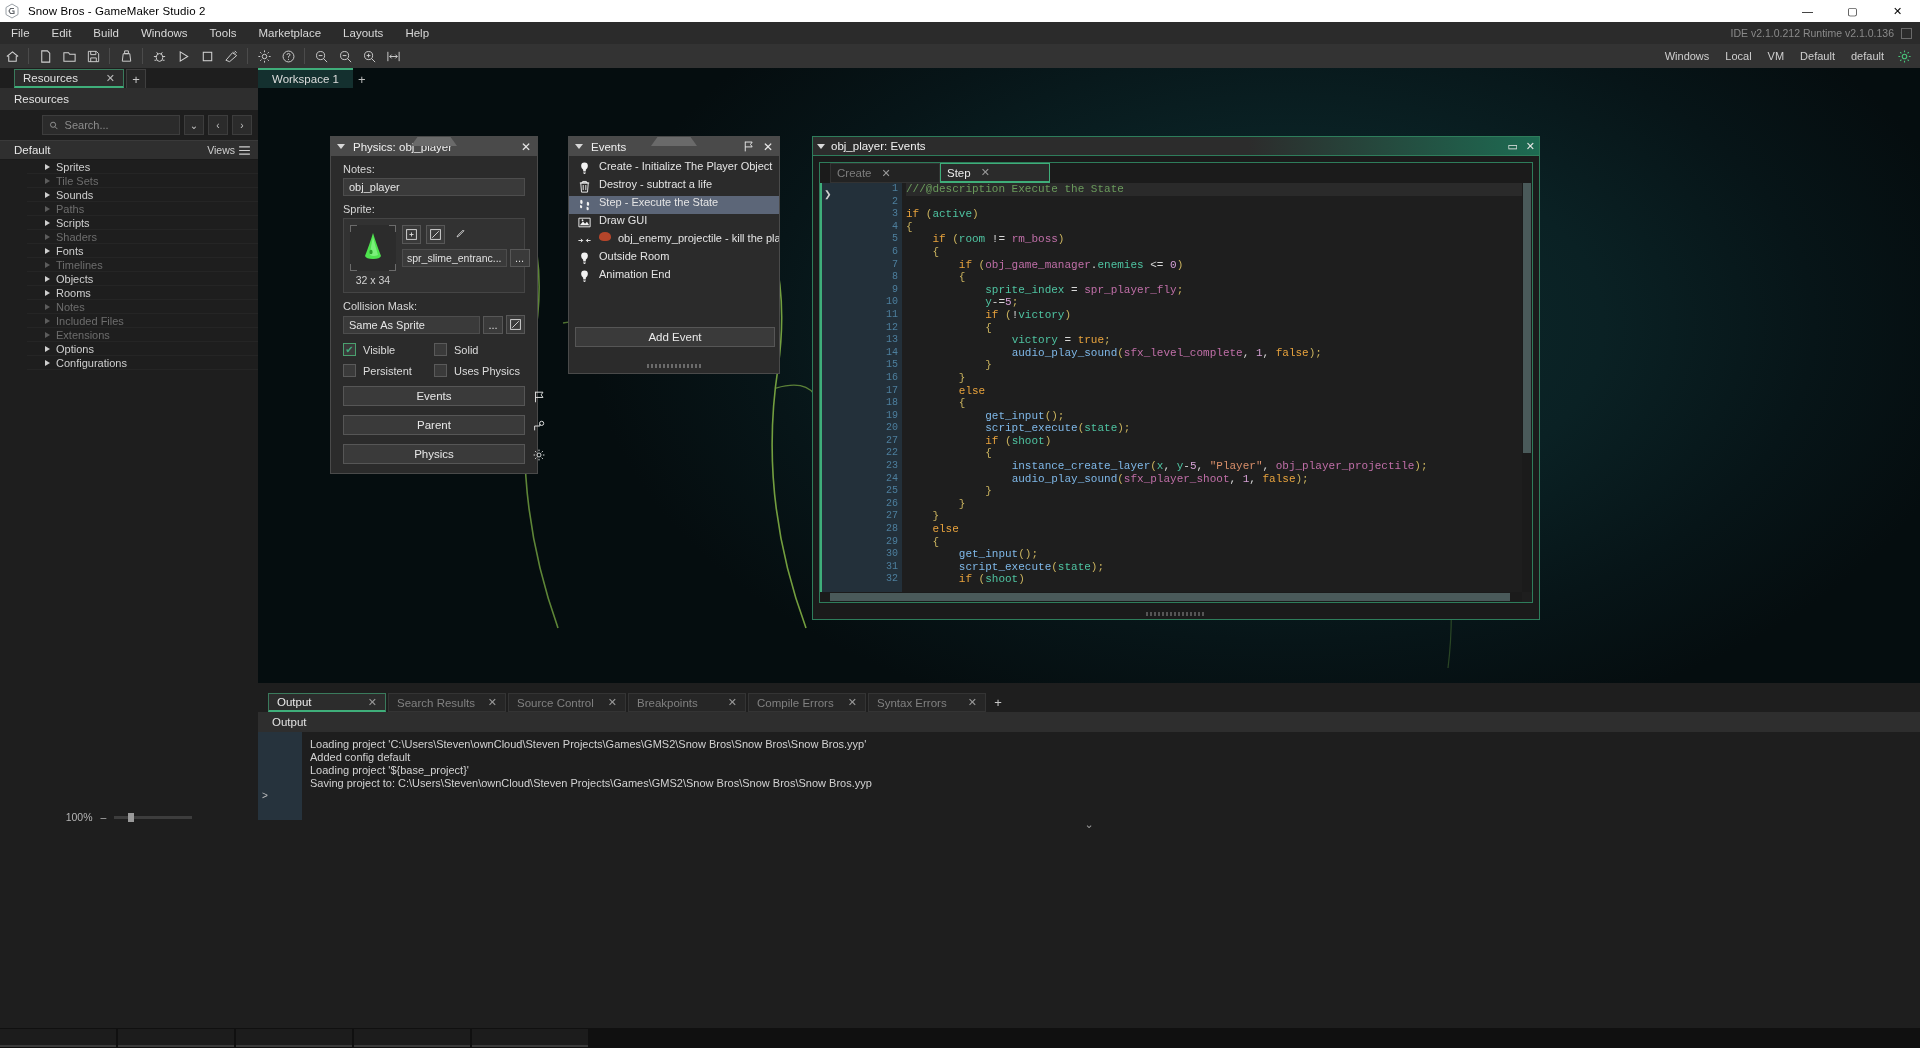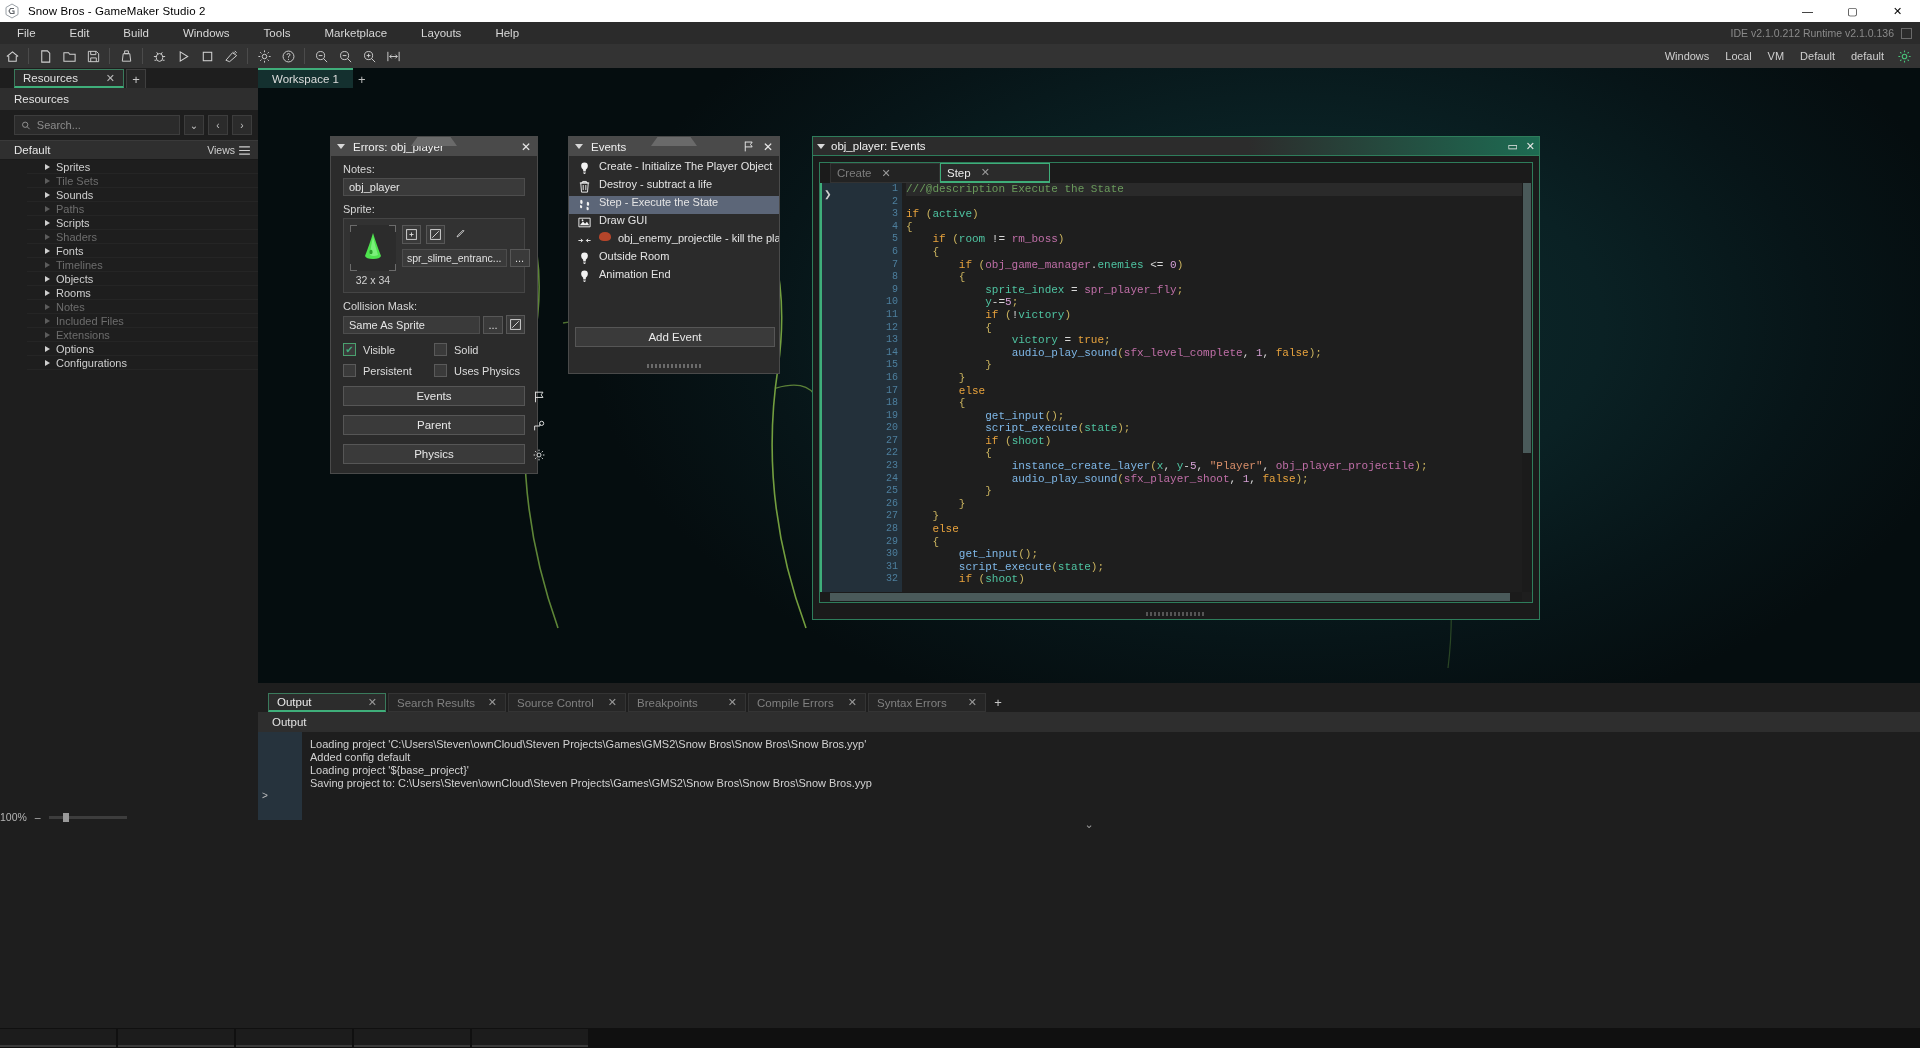--- a/index.html
+++ b/index.html
@@ -20,21 +20,21 @@
   .titlebar .logo svg { display:block; }
   .titlebar .ttl { font-size:11.5px; color:#000; margin-left:4px; letter-spacing:.1px; }
   .winbtns { margin-left:auto; display:flex; height:22px; }
   .winbtn { width:45px; height:22px; display:flex; align-items:center; justify-content:center; color:#000; font-size:11px; }
 
   
   .menubar {
     position:absolute; left:0; top:22px; width:1920px; height:22px;
     background:#2b2b2b; display:flex; align-items:center;
   }
-  .menuitem { font-size:11.5px; color:#d8d8d8; padding:0 17px; line-height:22px; height:22px; }
+  .menuitem { font-size:11.5px; color:#d8d8d8; padding:0 11px; line-height:22px; height:22px; }
   .ide-ver { margin-left:auto; margin-right:26px; font-size:10.5px; color:#8a8a8a; }
   .menubar .tiny-sq { position:absolute; right:8px; top:6px; width:11px; height:11px; border:1px solid #6a6a6a; }
 
   
   .toolbar {
     position:absolute; left:0; top:44px; width:1920px; height:24px;
     background:#333333; display:flex; align-items:center; gap:0;
   }
   .tb { width:22px; height:20px; display:flex; align-items:center; justify-content:center; margin:0 1px; }
   .tb svg { display:block; }
@@ -69,21 +69,21 @@
   .leftpanel { position:absolute; left:0; top:68px; width:258px; height:760px; background:#1e1e1e; }
   .lp-tabrow { height:20px; display:flex; align-items:flex-end; background:#1e1e1e; padding-left:14px; }
   .lp-tab {
     height:19px; min-width:110px; padding:0 8px; font-size:11.5px; color:#e0e0e0;
     display:flex; align-items:center; justify-content:space-between;
     background:#2c2c2c; border:1px solid #3a7a5c; border-bottom:2px solid #3fae7a;
   }
   .lp-tab .x { font-size:11px; color:#b9b9b9; margin-left:10px; }
   .lp-tabadd { width:20px; height:19px; display:flex; align-items:center; justify-content:center; color:#c8c8c8; font-size:13px; border:1px solid #3f3f3f; border-bottom:none; background:#272727; margin-left:2px; }
   .lp-header { height:22px; background:#2e2e2e; display:flex; align-items:center; padding-left:14px; font-size:11.5px; color:#e3e3e3; }
-  .lp-searchrow { height:30px; display:flex; align-items:center; padding:0 6px 0 14px; gap:4px; background:#1e1e1e; }
+  .lp-searchrow { height:30px; display:flex; align-items:center; padding:0 6px 0 14px; gap:4px; background:#1e1e1e;margin-left:28px; }
   .search-box {
     flex:1; height:20px; background:#2b2b2b; border:1px solid #3d3d3d;
     display:flex; align-items:center; padding:0 6px; gap:6px;
   }
   .search-box input {
     background:transparent; border:none; outline:none; color:#bdbdbd;
     font-size:11px; font-family:"Liberation Sans", sans-serif; width:100%;
   }
   .search-box input::placeholder { color:#8c8c8c; }
   .sq-btn { width:20px; height:20px; background:#2b2b2b; border:1px solid #3d3d3d; display:flex; align-items:center; justify-content:center; color:#c4c4c4; font-size:10px; }
@@ -97,21 +97,21 @@
     height:14px; display:flex; align-items:center; gap:6px;
     padding-left:18px; font-size:11px; color:#cfcfcf;
     border-bottom:1px solid #252525;
     margin-left:27px;
   }
   .tree-item.dim { color:#6d6d6d; }
   .tri { width:0; height:0; border-left:5px solid #cfcfcf; border-top:3.5px solid transparent; border-bottom:3.5px solid transparent; }
   .tree-item.dim .tri { border-left-color:#5c5c5c; }
   .lp-zoom {
     position:absolute; left:0; bottom:0; width:258px; height:22px;
-    background:#1e1e1e; display:flex; align-items:center; gap:8px;
+    background:#1e1e1e; display:flex; align-items:center; justify-content:center; gap:8px;
     font-size:10.5px; color:#b5b5b5;
   }
   .zoomslider { width:78px; height:3px; background:#3d3d3d; position:relative; }
   .zoomslider .knob { position:absolute; left:14px; top:-3px; width:6px; height:9px; background:#9a9a9a; }
 
   
   .win { position:absolute; background:#2b2b2b; border:1px solid #4a4a4a; }
   .win-title {
     height:19px; background:#4a4a4a; display:flex; align-items:center;
     padding:0 6px; font-size:11.5px; color:#f0f0f0; gap:6px; position:relative;
@@ -510,21 +510,21 @@
       <span>–</span>
       <span class="zoomslider">
           <span class="knob"></span>
         </span>
     </div>
   </div>
 
   <div class="win obj-win">
     <div class="win-title">
       <span class="collapse"></span>
-      <span>Errors: obj_player</span>
+      <span>Physics: obj_player</span>
       <span class="notch"></span>
       <span class="x">✕</span>
     </div>
     <div class="win-body">
       <div class="fld-label">Notes:</div>
       <div class="fld-input">obj_player</div>
 
       <div class="fld-label">Sprite:</div>
       <div class="sprite-box">
         <div class="sprite-thumb-wrap">

